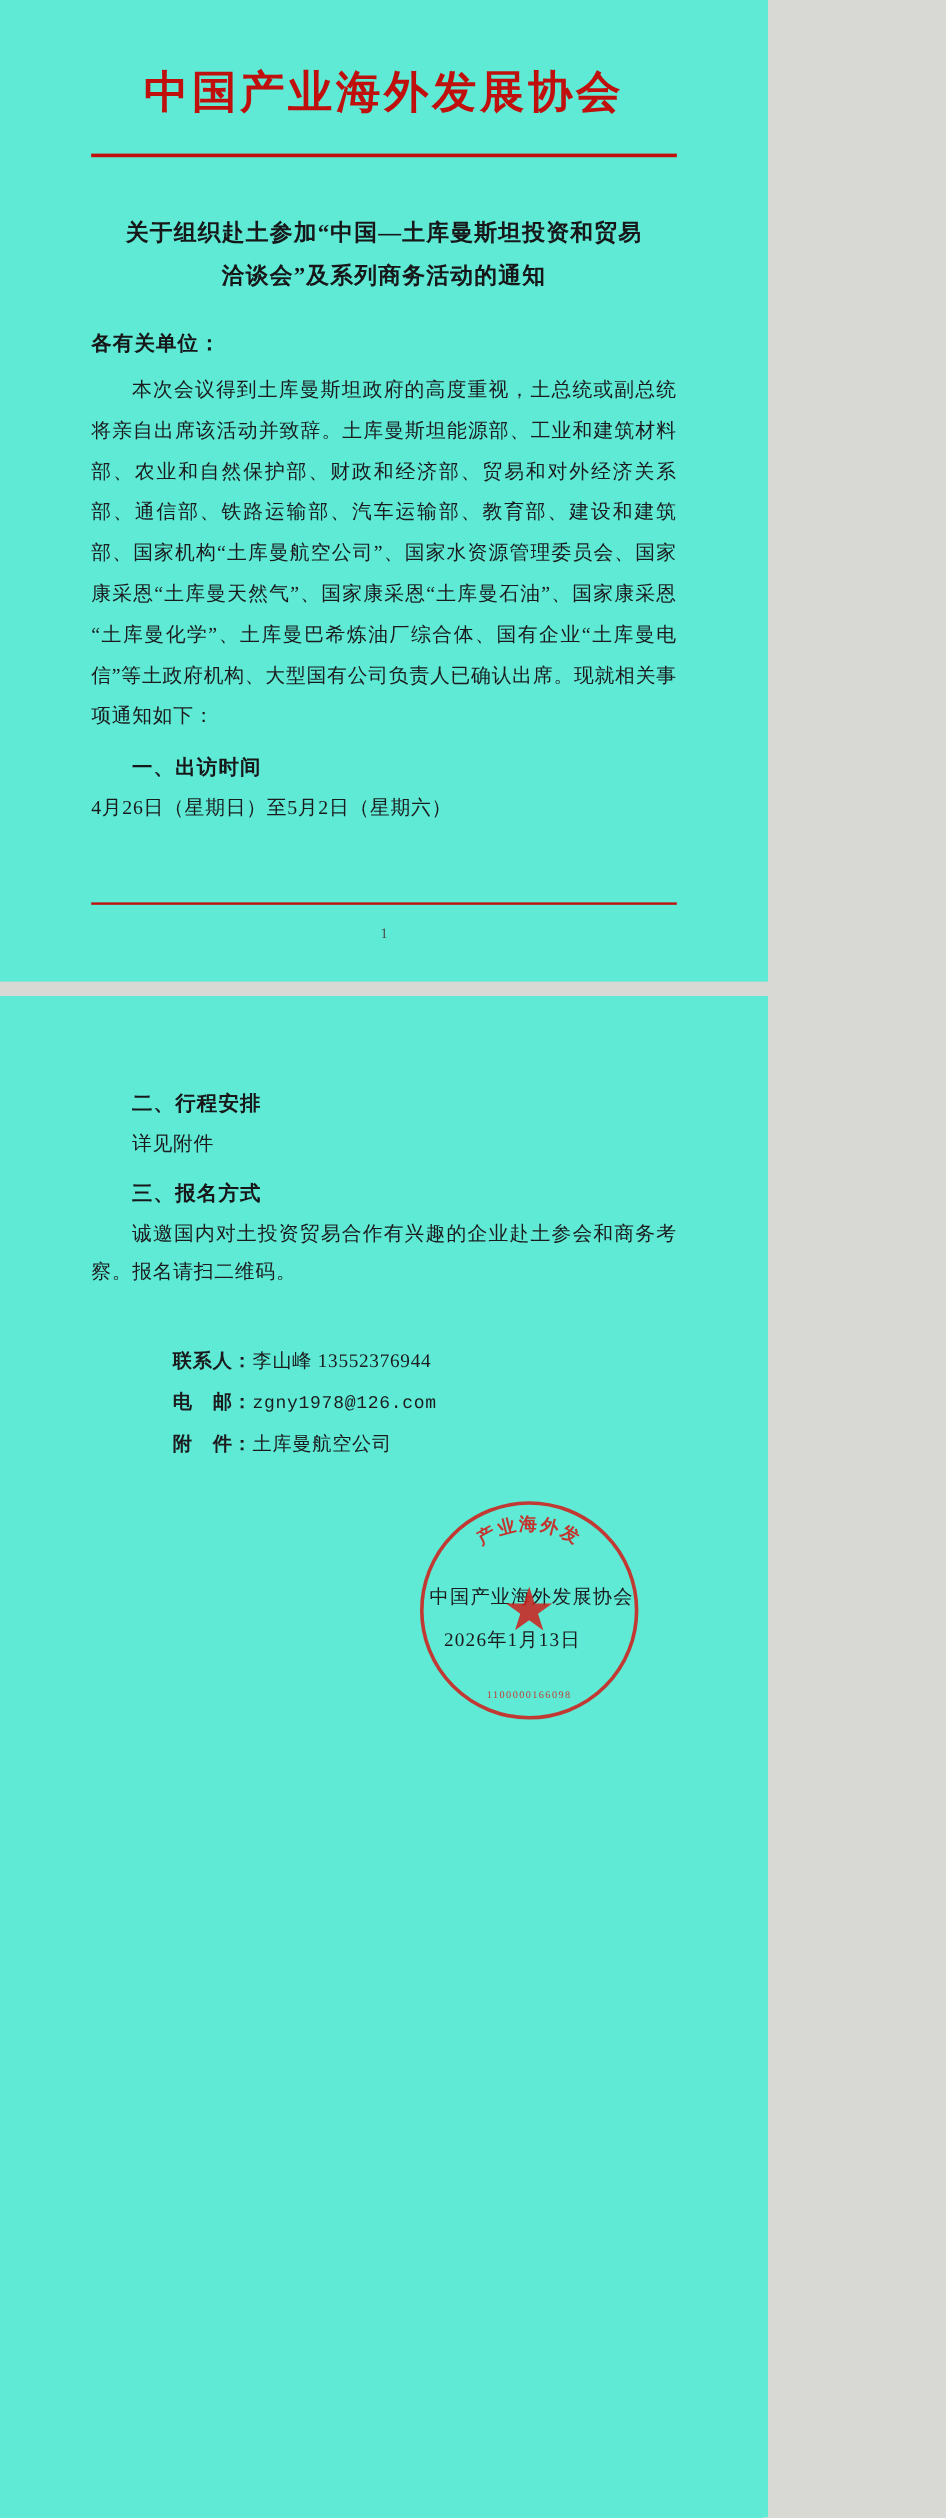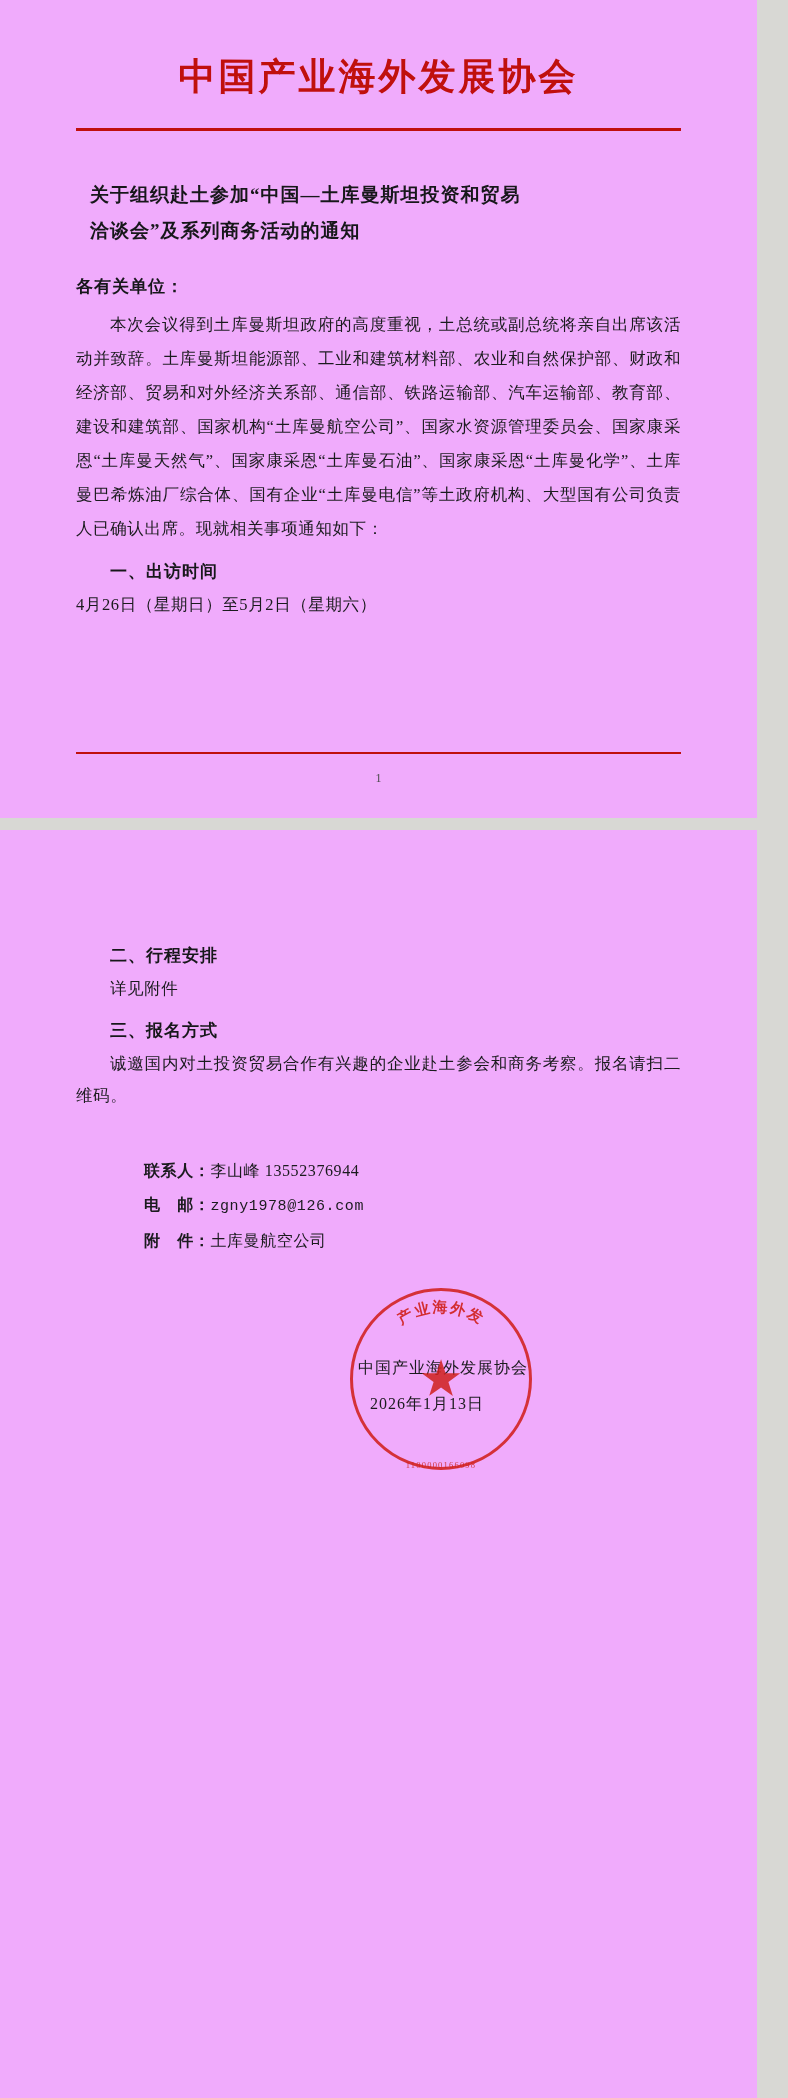--- a/index.html
+++ b/index.html
@@ -5,22 +5,22 @@
   html, body {
     margin: 0;
     padding: 0;
     background: #d8d8d4;
   }
   body {
     width: 788px;
     font-family: "Liberation Serif", "DejaVu Serif", serif;
   }
   .page {
-    width: 757px;
-    background: #f0abfc;
+    width: 640px;
+    background: #5eead4;
     box-sizing: border-box;
     position: relative;
   }
   .page-1 {
     height: 818px;
     padding: 0 76px;
   }
   .gap {
     height: 12px;
     background: #d8d8d4;
@@ -40,21 +40,21 @@
     letter-spacing: 3px;
     font-family: "Liberation Serif", "DejaVu Serif", serif;
   }
   .letterhead-rule {
     margin-top: 26px;
     height: 3px;
     background: #c0100d;
   }
   .doc-title {
     margin-top: 46px;
-    text-align: left;
+    text-align: center;
     font-size: 19px;
     font-weight: bold;
     line-height: 36px;
     color: #17171a;
     padding: 0 14px;
     letter-spacing: 1px;
   }
   .salutation {
     margin-top: 26px;
     font-size: 17px;
@@ -105,21 +105,21 @@
   .page-number {
     position: absolute;
     left: 0;
     right: 0;
     bottom: 32px;
     text-align: center;
     font-size: 12px;
     color: #4a4a4a;
   }
   .p2-top {
-    padding-top: 100px;
+    padding-top: 64px;
   }
   .contact-block {
     margin-top: 42px;
     font-size: 16px;
     line-height: 34px;
     color: #1b1b1e;
     text-indent: 34px;
     letter-spacing: 0.6px;
   }
   .contact-row {
@@ -178,21 +178,21 @@
     font-family: "Liberation Serif", "DejaVu Serif", serif;
     font-size: 15px;
     font-weight: bold;
     letter-spacing: 2px;
     opacity: 0.9;
   }
   .seal-bottom-text {
     position: absolute;
     left: 0;
     right: 0;
-    bottom: 0;
+    bottom: 16px;
     text-align: center;
     color: #d0201c;
     font-size: 8.5px;
     letter-spacing: 1.2px;
     opacity: 0.85;
   }
   .seal-org-line {
     position: absolute;
     left: 212px;
     top: 78px;

